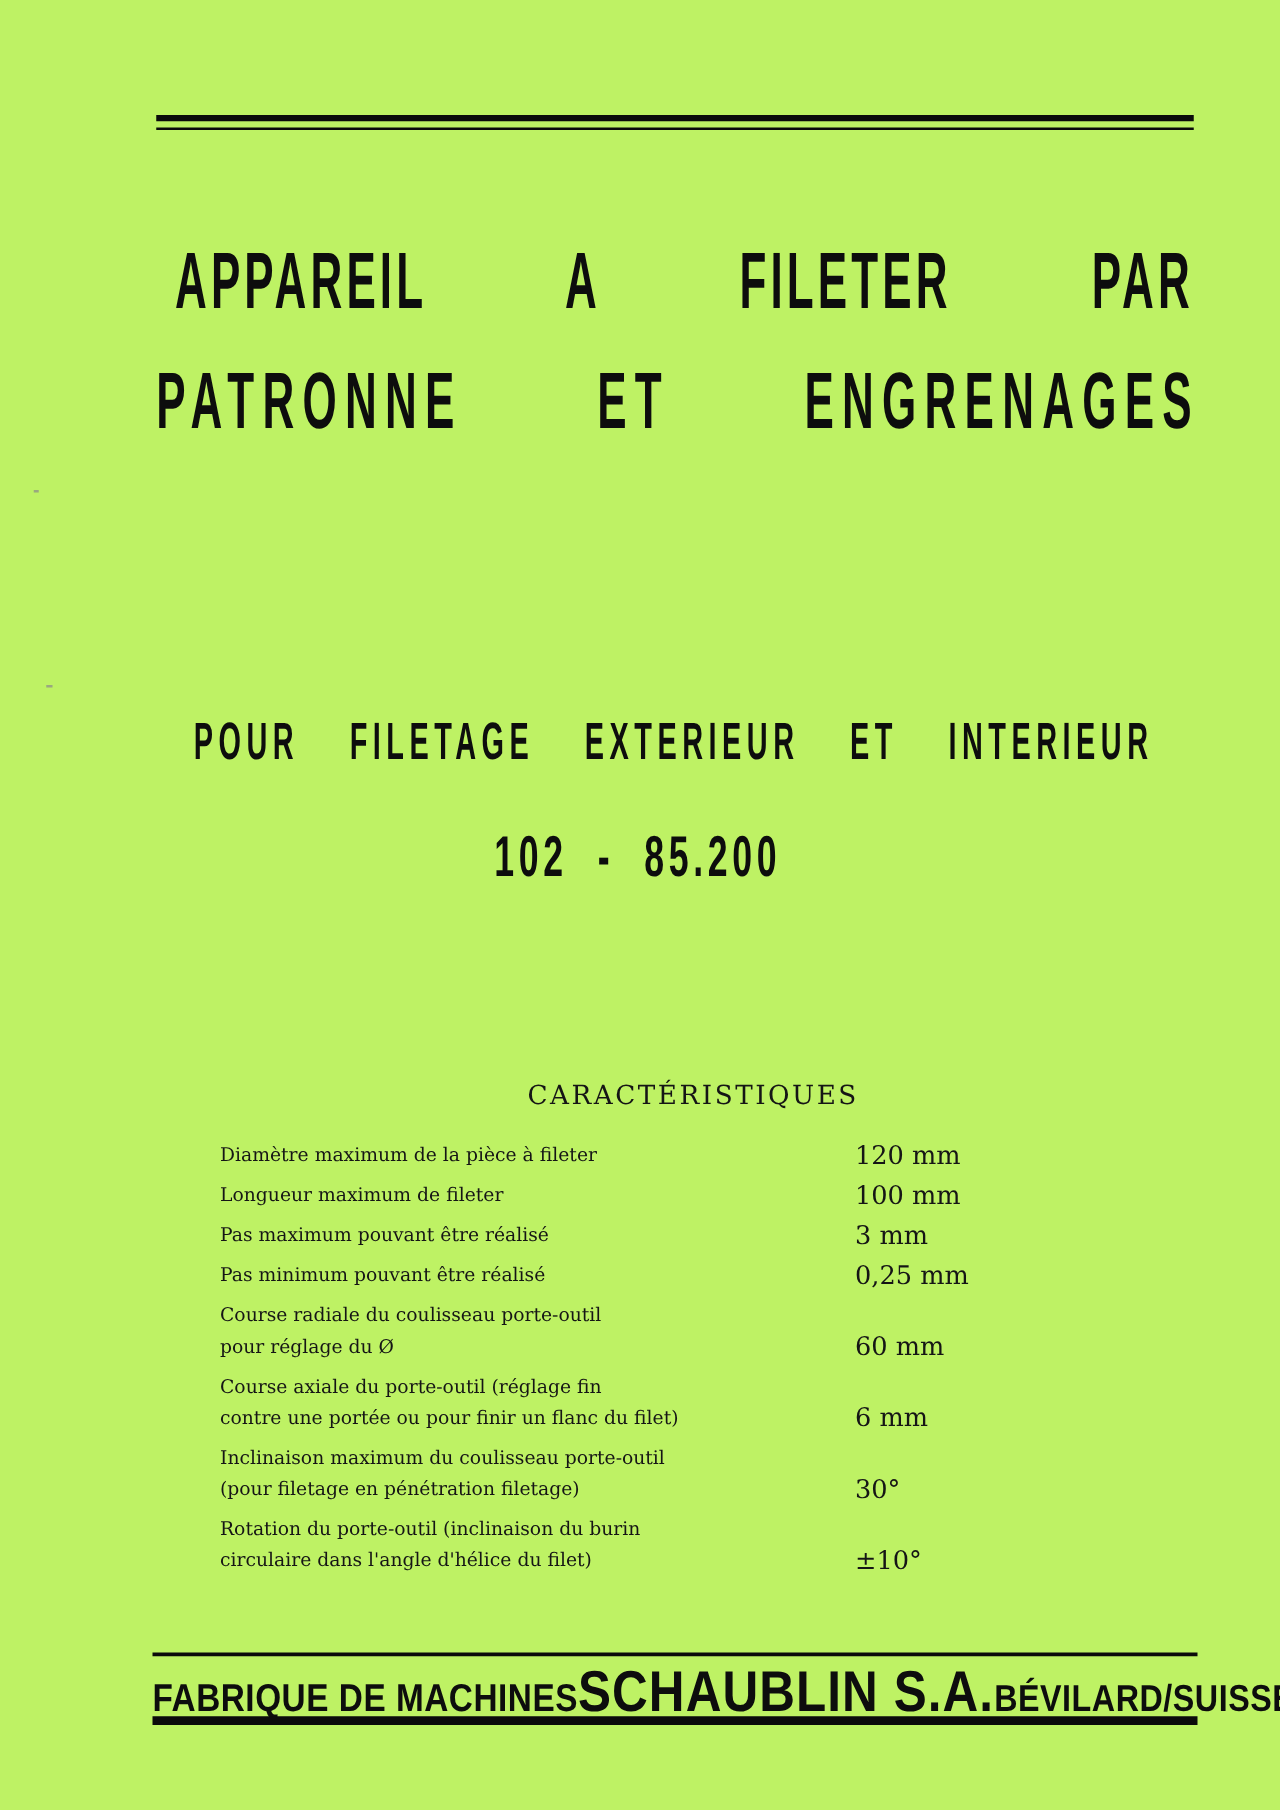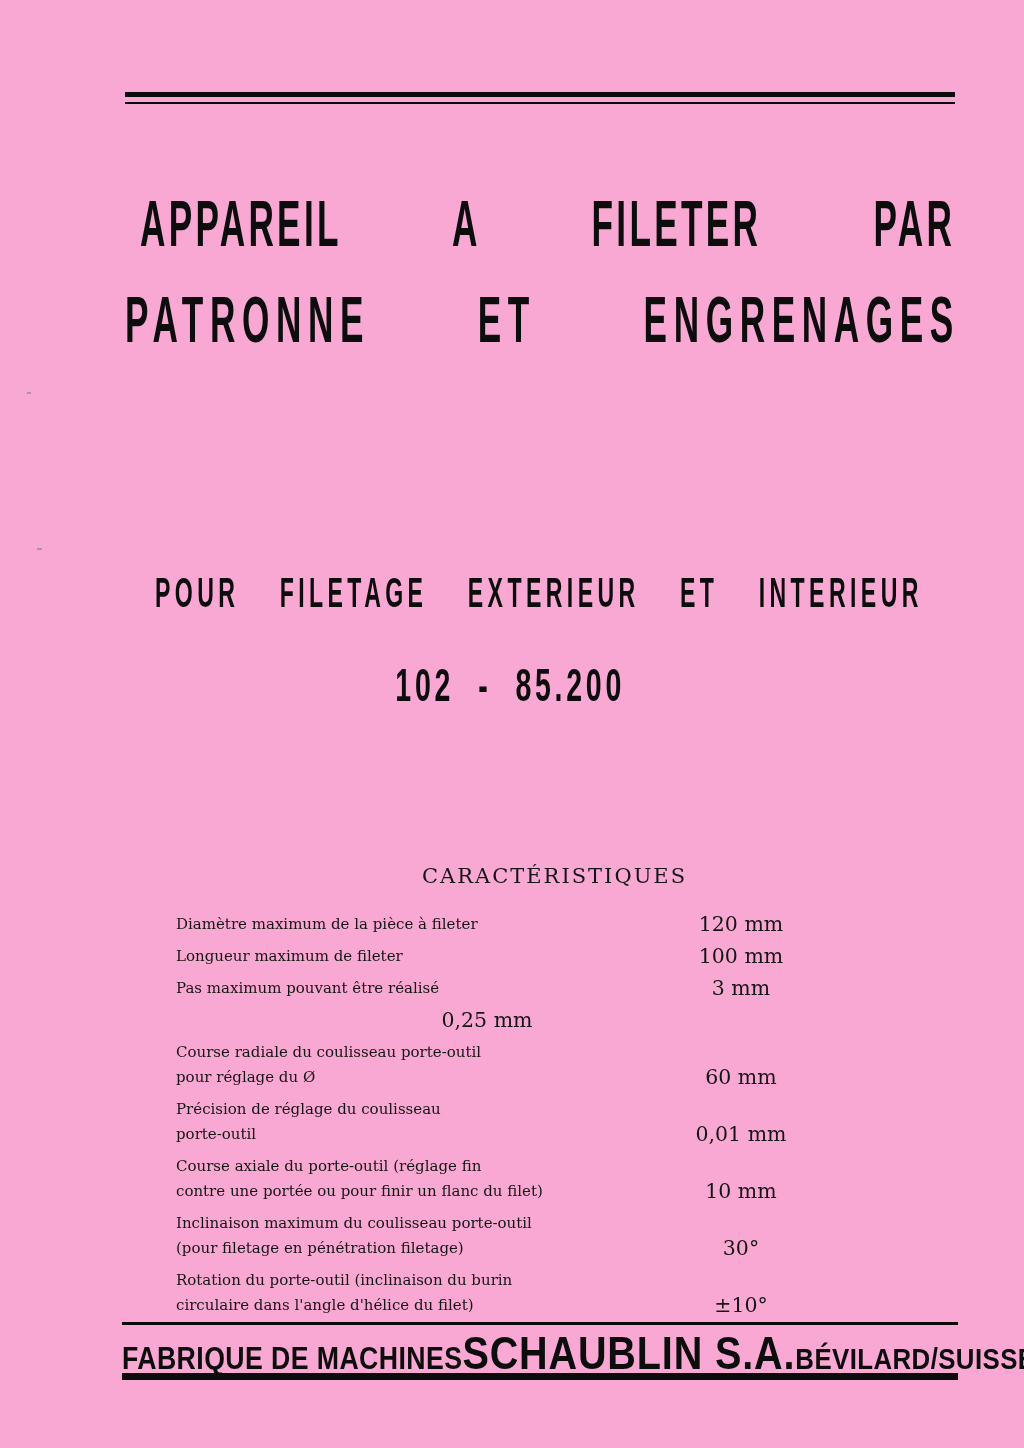--- a/index.html
+++ b/index.html
@@ -1,18 +1,18 @@
 <!DOCTYPE html>
 <html><head>
 <meta charset="utf-8">
 <style>
   html, body { margin:0; padding:0; background:#e8e8e8; }
   .page {
     position:relative; width:1024px; height:1448px; margin:0 auto;
-    background:#f9a8d4; color:#111111; overflow:hidden;
+    background:#bef264; color:#111111; overflow:hidden;
     font-family:"DejaVu Serif", serif;
   }
 
   
   .rule { position:absolute; background:#0b0b0b; }
   .rule-top-thick    { left:125px; top:92px;  width:830px; height:5px; }
   .rule-top-thin     { left:125px; top:102px; width:830px; height:2px; }
   .rule-footer-thin  { left:122px; top:1322px; width:836px; height:3px; }
   .rule-footer-thick { left:122px; top:1373px; width:836px; height:7px; }
 
@@ -41,21 +41,21 @@
   }
 
   
   .specs { position:absolute; left:176px; top:912px; width:628px; }
   .spec-row { display:flex; align-items:flex-end; margin-bottom:7px; }
   .spec-label {
     width:508px; font-size:15px; line-height:25px;
     white-space:pre-line; color:#151515;
   }
   .spec-value {
-    flex:1; text-align:center; font-size:20.5px; line-height:25px;
+    flex:1; text-align:left; font-size:20.5px; line-height:25px;
     white-space:nowrap; padding-right:6px; color:#151515;
   }
 
   
   .footer-line {
     position:absolute; left:122px; top:1330px; width:972px;
     transform:scaleX(0.86); transform-origin:0 0;
     display:flex; justify-content:space-between; align-items:baseline;
     font-family:"Liberation Sans", sans-serif; font-weight:bold; color:#0d0d0d;
     white-space:nowrap; line-height:1;
@@ -99,39 +99,35 @@
         <div class="spec-label">Longueur maximum de fileter</div>
         <div class="spec-value">100 mm</div>
       </div>
 
       <div class="spec-row">
         <div class="spec-label">Pas maximum pouvant être réalisé</div>
         <div class="spec-value">3 mm</div>
       </div>
 
       <div class="spec-row">
+        <div class="spec-label">Pas minimum pouvant être réalisé</div>
         <div class="spec-value">0,25 mm</div>
       </div>
 
       <div class="spec-row">
         <div class="spec-label">Course radiale du coulisseau porte-outil
 pour réglage du Ø</div>
         <div class="spec-value">60 mm</div>
       </div>
 
-      <div class="spec-row">
-        <div class="spec-label">Précision de réglage du coulisseau
-porte-outil</div>
-        <div class="spec-value">0,01 mm</div>
-      </div>
 
       <div class="spec-row">
         <div class="spec-label">Course axiale du porte-outil (réglage fin
 contre une portée ou pour finir un flanc du filet)</div>
-        <div class="spec-value">10 mm</div>
+        <div class="spec-value">6 mm</div>
       </div>
 
       <div class="spec-row">
         <div class="spec-label">Inclinaison maximum du coulisseau porte-outil
 (pour filetage en pénétration filetage)</div>
         <div class="spec-value">30°</div>
       </div>
 
       <div class="spec-row">
         <div class="spec-label">Rotation du porte-outil (inclinaison du burin

